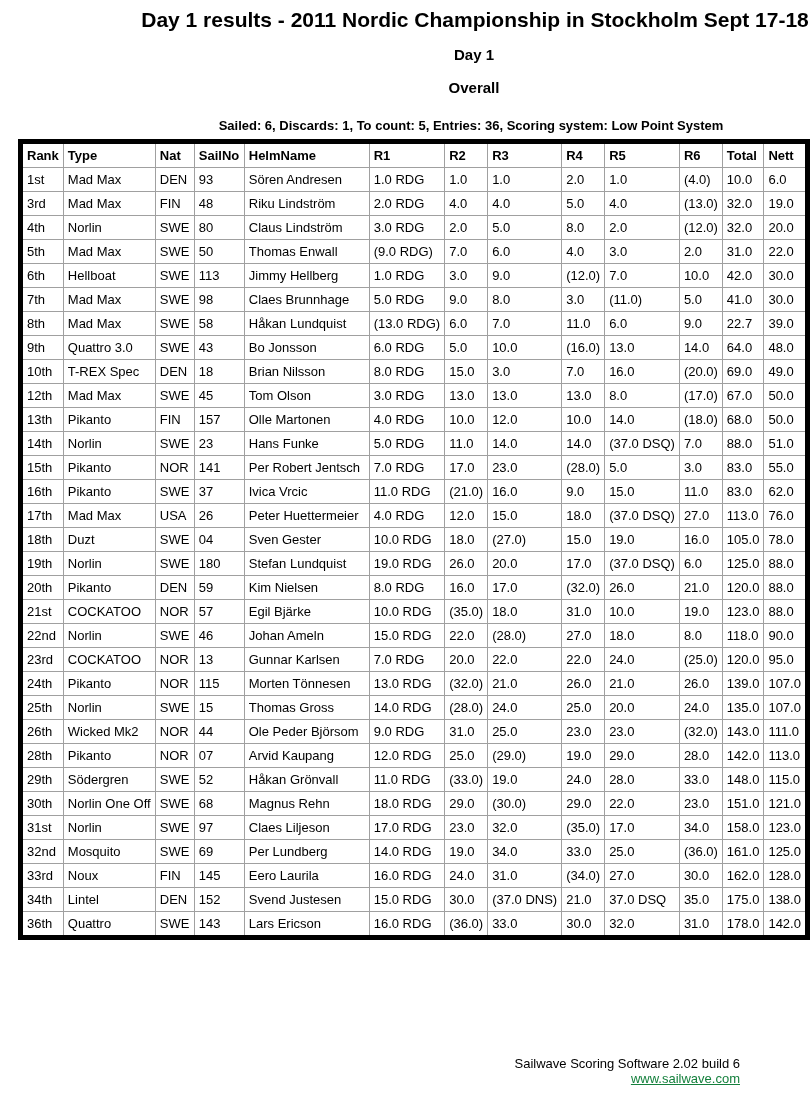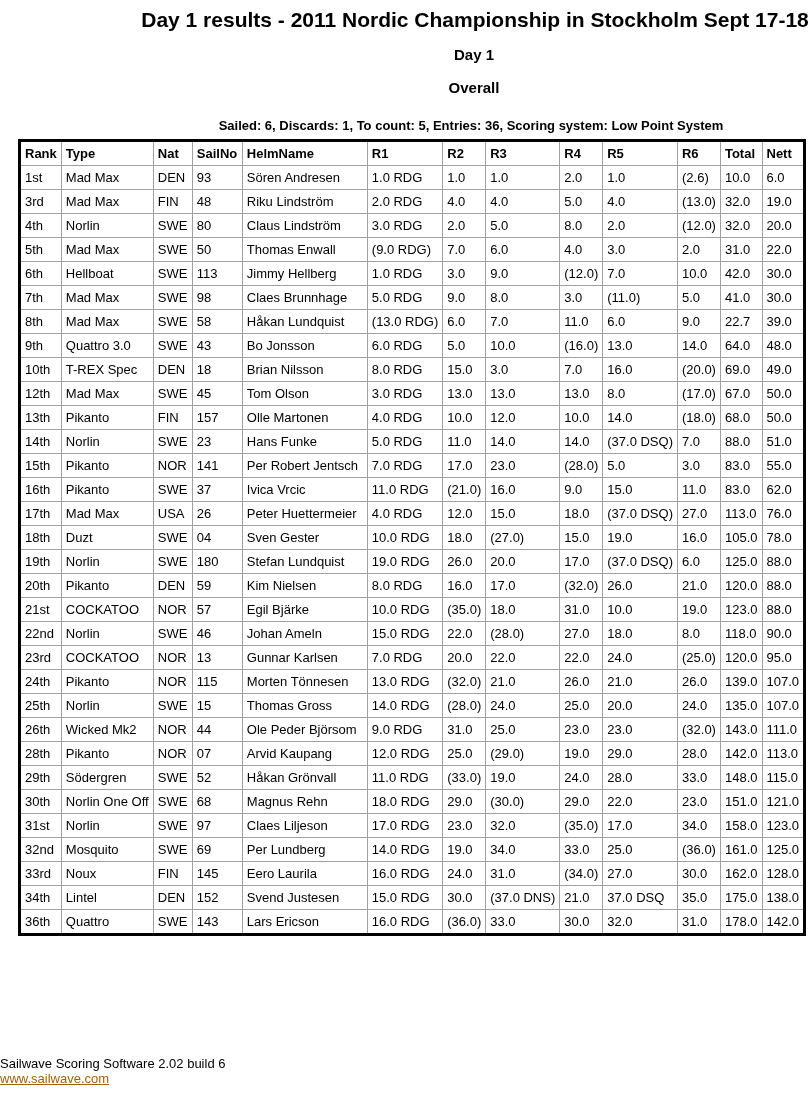--- a/index.html
+++ b/index.html
@@ -27,32 +27,32 @@
     }
     table.results {
       position: absolute; left: 18px; top: 139px;
       border-collapse: collapse; font-size: 13px; line-height: 16px;
     }
     table.results th, table.results td {
       border: 1px solid #a0a0a0; padding: 3px 4px 3px 4px; height: 17px;
       text-align: left; white-space: nowrap; vertical-align: middle;
     }
     table.results th { font-weight: bold; }
-    table.results { border: 3px solid #000000; }
+    table.results { border: 5px solid #000000; }
     col.c-rank { width: 40px; } col.c-type { width: 92px; }
     col.c-nat { width: 39px; } col.c-sail { width: 50px; }
     col.c-helm { width: 125px; } col.c-r1 { width: 74px; }
     col.c-r2 { width: 42px; } col.c-r3 { width: 73px; }
     col.c-r4 { width: 42px; } col.c-r5 { width: 74px; }
     col.c-r6 { width: 42px; } col.c-total { width: 41px; } col.c-nett { width: 41px; }
     .footer {
       position: absolute; left: 0; width: 740px; top: 1056px;
-      text-align: left; font-size: 13px; line-height: 15px;
-    }
-    .footer a { color: #a16207; text-decoration: underline; }
+      text-align: right; font-size: 13px; line-height: 15px;
+    }
+    .footer a { color: #15803d; text-decoration: underline; }
   </style>
 </head>
 <body>
 
 <div class="title">
   <span>Day 1 results - 2011 Nordic Championship in Stockholm Sept 17-18</span>
 </div>
 <div class="sub1">Day 1</div>
 <div class="sub2">Overall</div>
 <div class="info">Sailed: 6, Discards: 1, To count: 5, Entries: 36, Scoring system: Low Point System</div>
@@ -95,21 +95,21 @@
         <td>1st</td>
         <td>Mad Max</td>
         <td>DEN</td>
         <td>93</td>
         <td>Sören Andresen</td>
         <td>1.0 RDG</td>
         <td>1.0</td>
         <td>1.0</td>
         <td>2.0</td>
         <td>1.0</td>
-        <td>(2.6)</td>
+        <td>(4.0)</td>
         <td>10.0</td>
         <td>6.0</td>
       </tr>
       <tr>
         <td>3rd</td>
         <td>Mad Max</td>
         <td>FIN</td>
         <td>48</td>
         <td>Riku Lindström</td>
         <td>2.0 RDG</td>

